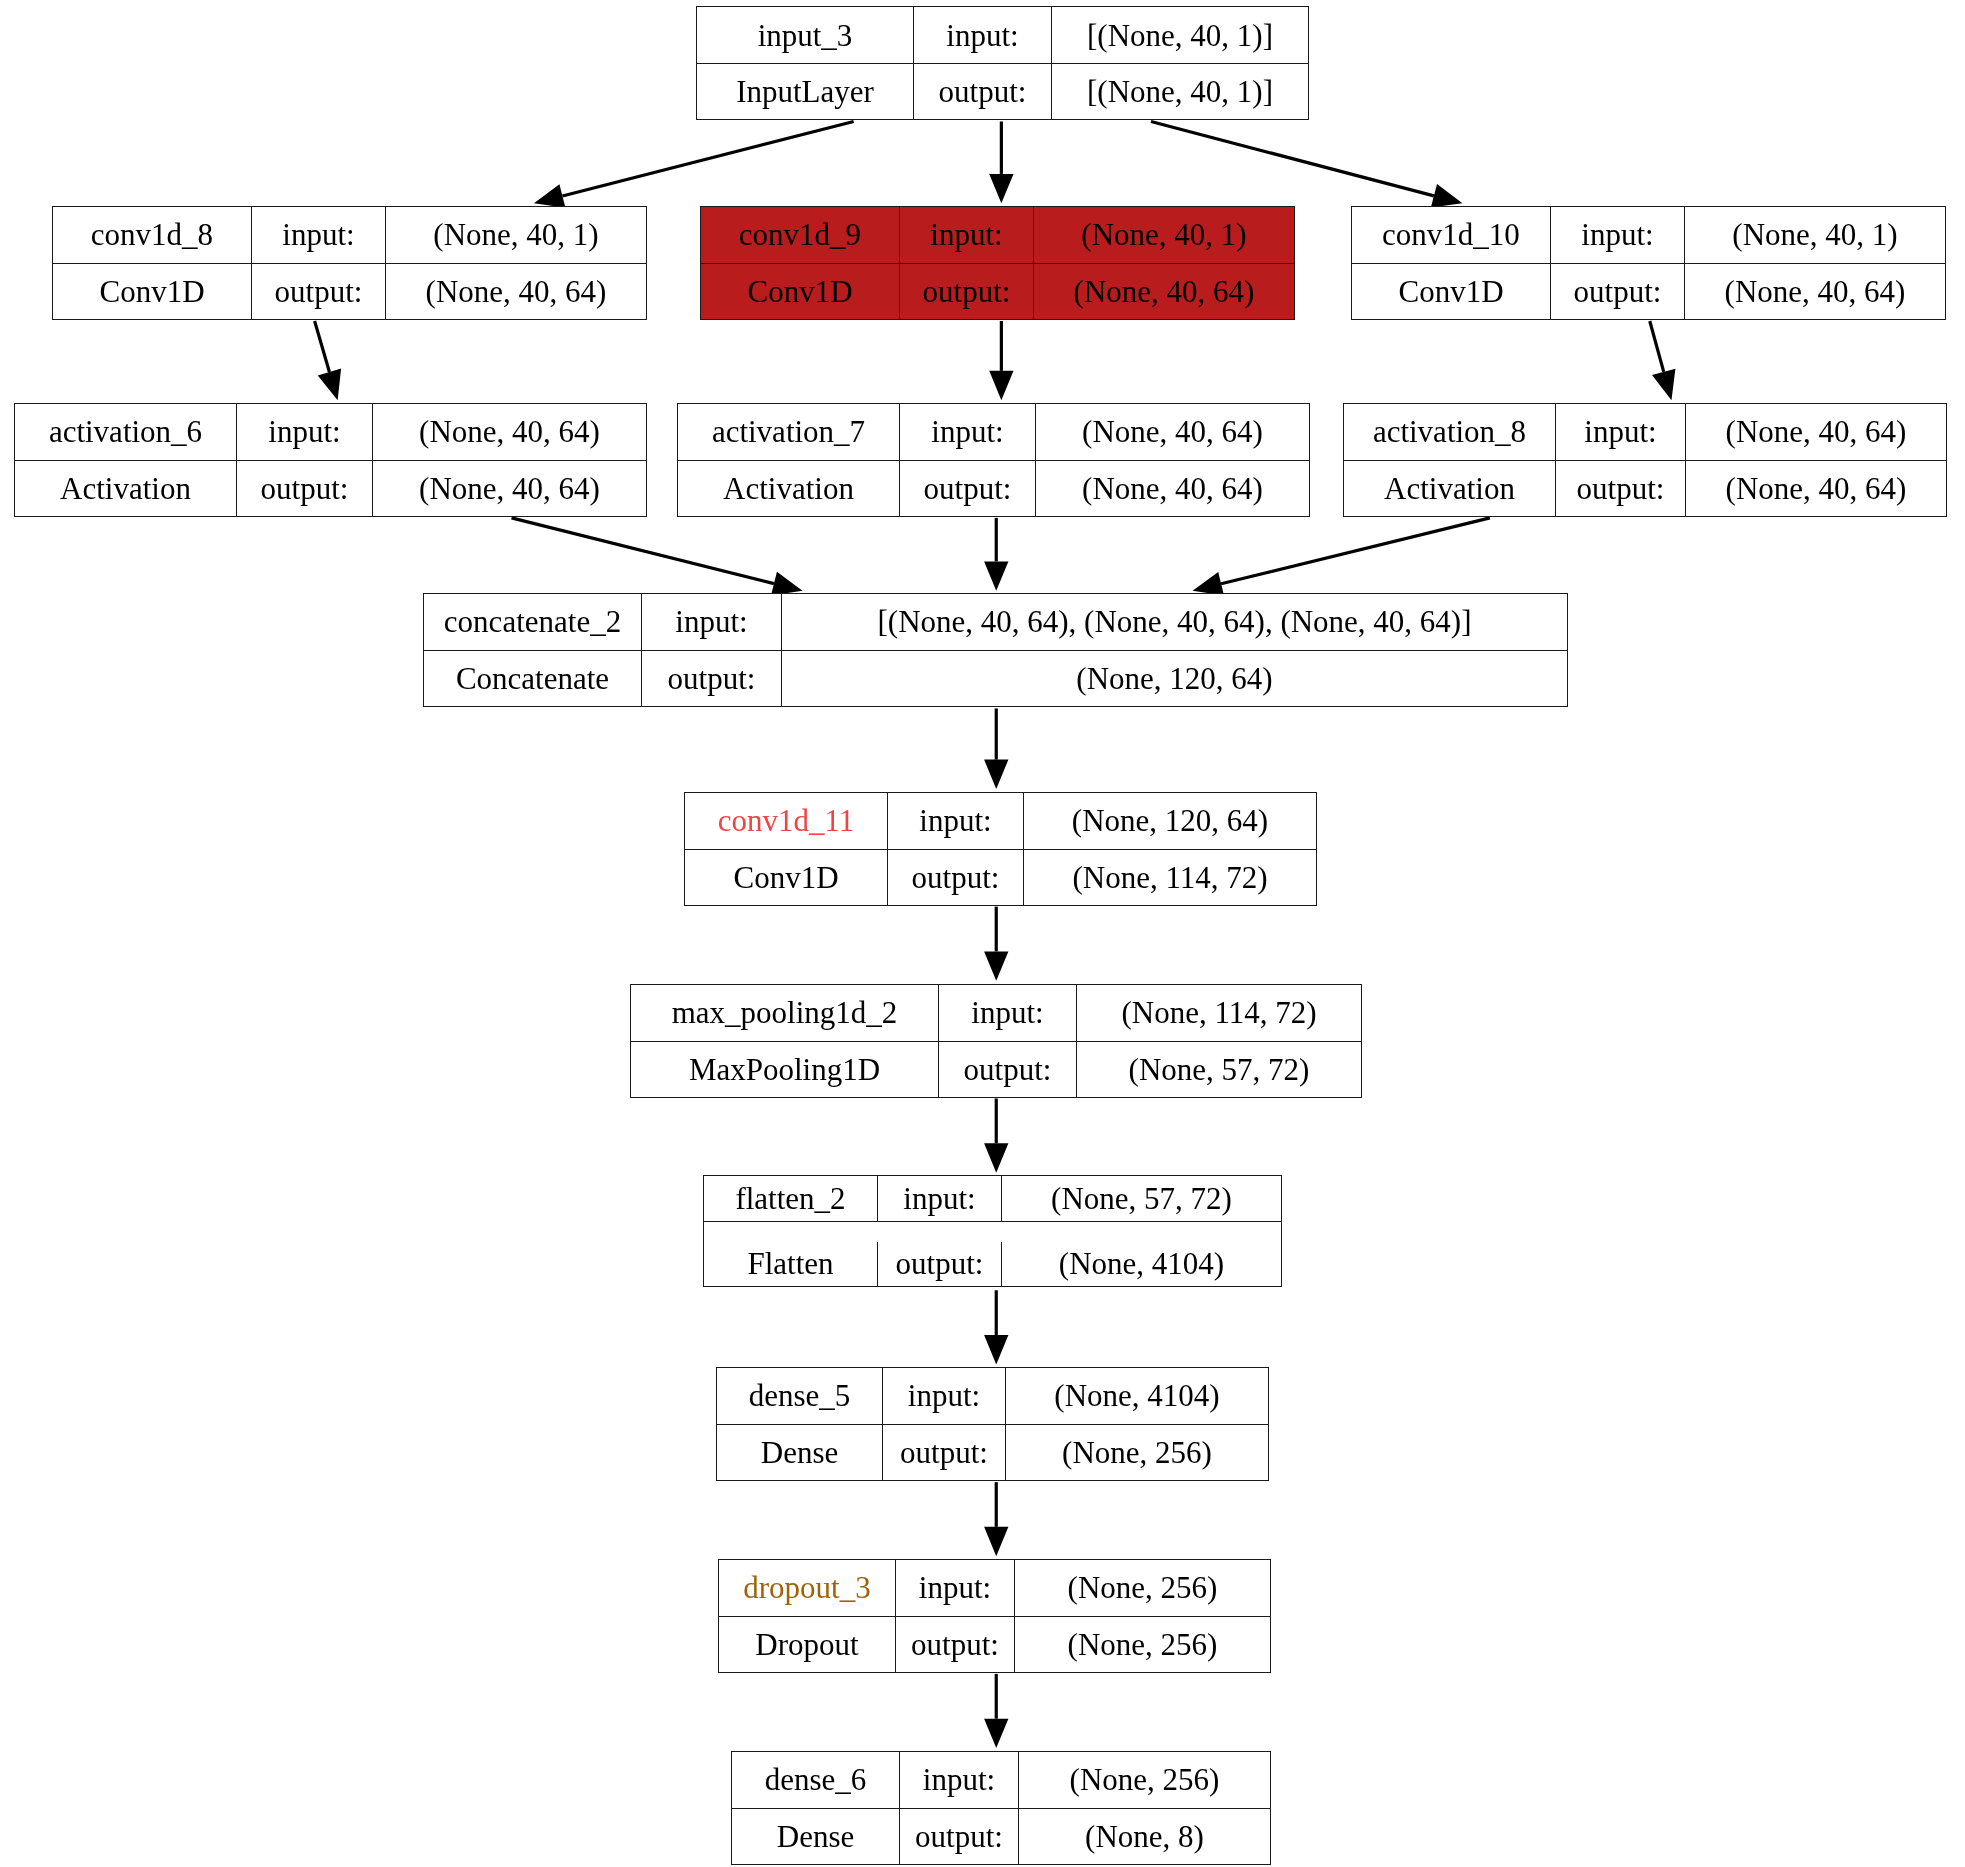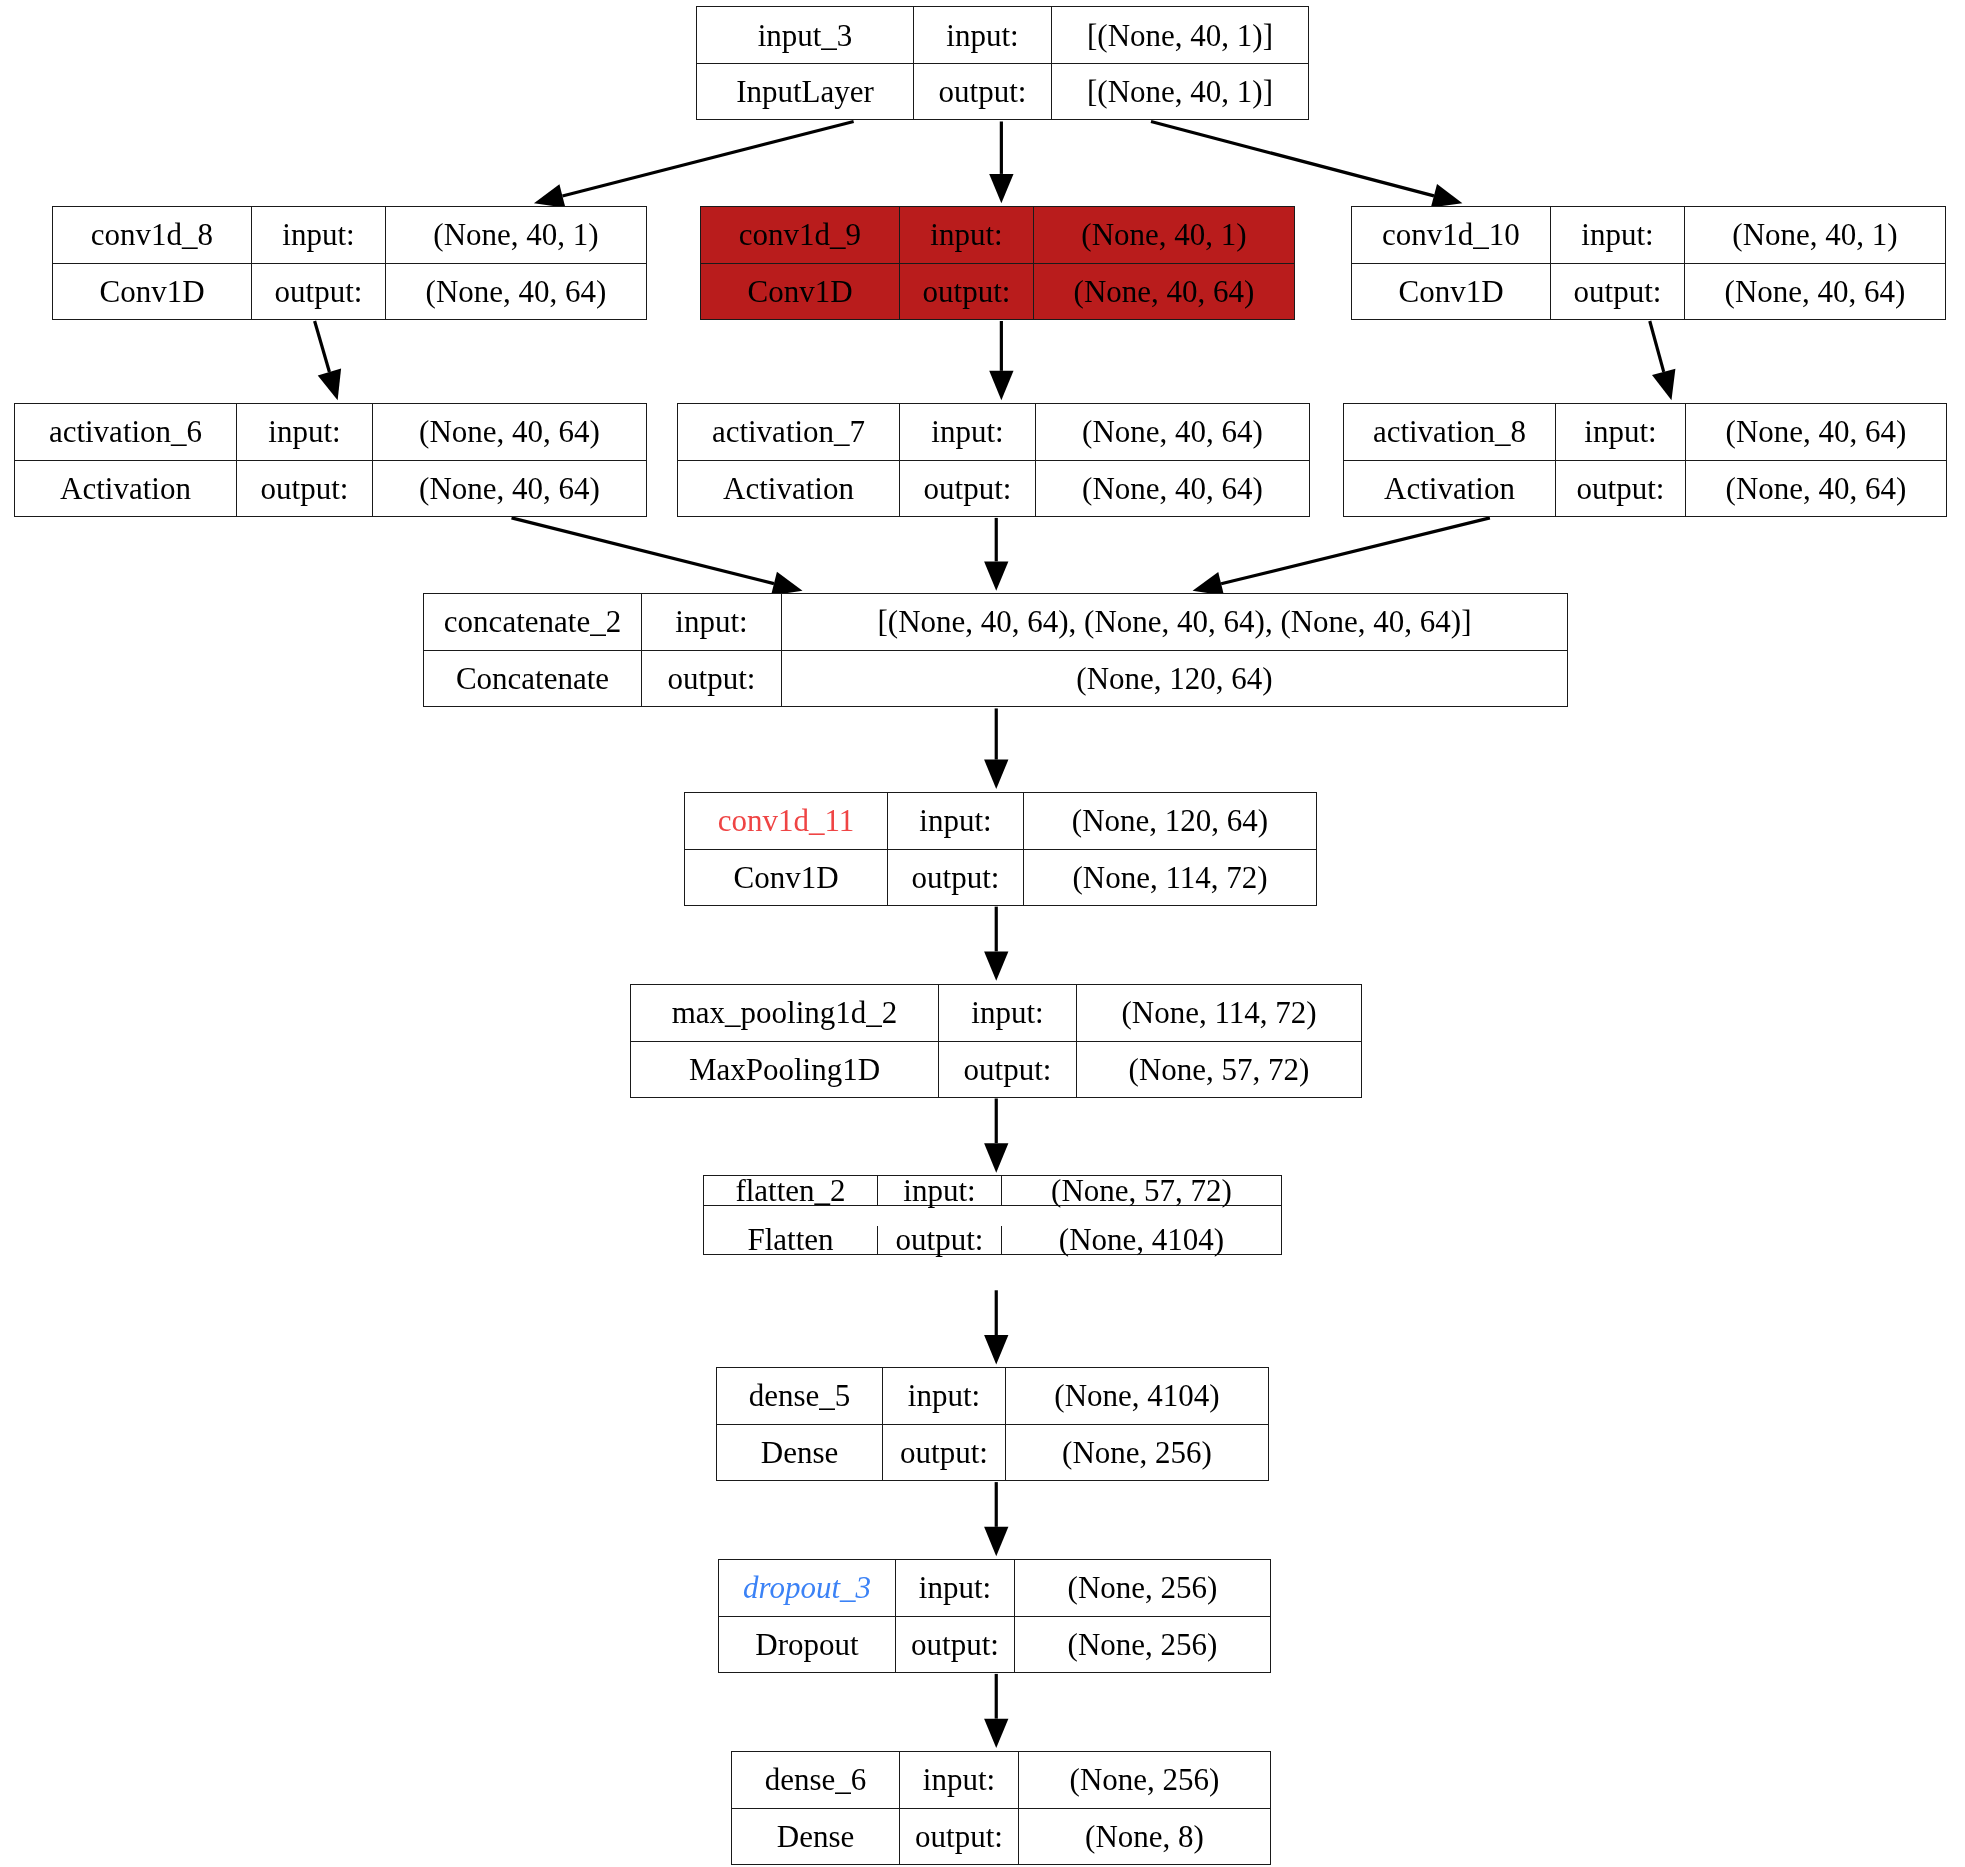--- a/index.html
+++ b/index.html
@@ -238,21 +238,21 @@
         <div class="cell c-name" style="width: 308px; border-right-color: rgb(26, 26, 26); color: rgb(0, 0, 0);">max_pooling1d_2</div>
         <div class="cell c-label" style="width: 138px; border-right-color: rgb(26, 26, 26); color: rgb(0, 0, 0);">input:</div>
         <div class="cell c-shape" style="flex: 1 1 auto; color: rgb(0, 0, 0);">(None, 114, 72)</div>
       </div>
       <div class="node-row bottom">
         <div class="cell c-name" style="width: 308px; border-right-color: rgb(26, 26, 26); color: rgb(0, 0, 0);">MaxPooling1D</div>
         <div class="cell c-label" style="width: 138px; border-right-color: rgb(26, 26, 26); color: rgb(0, 0, 0);">output:</div>
         <div class="cell c-shape" style="flex: 1 1 auto; color: rgb(0, 0, 0);">(None, 57, 72)</div>
       </div>
     </div>
-    <div class="node" style="left: 703px; top: 1175px; width: 579px; height: 80px; border-color: rgb(26, 26, 26); background: rgb(255, 255, 255); gap: 20px;">
+    <div class="node" style="left: 703px; top: 1175px; width: 579px; height: 112px; border-color: rgb(26, 26, 26); background: rgb(255, 255, 255); gap: 20px;">
       <div class="node-row top" style="border-bottom-color: rgb(26, 26, 26);">
         <div class="cell c-name" style="width: 174px; border-right-color: rgb(26, 26, 26); color: rgb(0, 0, 0);">flatten_2</div>
         <div class="cell c-label" style="width: 124px; border-right-color: rgb(26, 26, 26); color: rgb(0, 0, 0);">input:</div>
         <div class="cell c-shape" style="flex: 1 1 auto; color: rgb(0, 0, 0);">(None, 57, 72)</div>
       </div>
       <div class="node-row bottom">
         <div class="cell c-name" style="width: 174px; border-right-color: rgb(26, 26, 26); color: rgb(0, 0, 0);">Flatten</div>
         <div class="cell c-label" style="width: 124px; border-right-color: rgb(26, 26, 26); color: rgb(0, 0, 0);">output:</div>
         <div class="cell c-shape" style="flex: 1 1 auto; color: rgb(0, 0, 0);">(None, 4104)</div>
       </div>
@@ -264,21 +264,21 @@
         <div class="cell c-shape" style="flex: 1 1 auto; color: rgb(0, 0, 0);">(None, 4104)</div>
       </div>
       <div class="node-row bottom">
         <div class="cell c-name" style="width: 166px; border-right-color: rgb(26, 26, 26); color: rgb(0, 0, 0);">Dense</div>
         <div class="cell c-label" style="width: 123px; border-right-color: rgb(26, 26, 26); color: rgb(0, 0, 0);">output:</div>
         <div class="cell c-shape" style="flex: 1 1 auto; color: rgb(0, 0, 0);">(None, 256)</div>
       </div>
     </div>
     <div class="node" style="left: 718px; top: 1559px; width: 553px; height: 114px; border-color: rgb(26, 26, 26); background: rgb(255, 255, 255);">
       <div class="node-row top" style="border-bottom-color: rgb(26, 26, 26);">
-        <div class="cell c-name" style="width: 177px; border-right-color: rgb(26, 26, 26); color: #3b82f6; font-style: italic;">dropout_3</div>
+        <div class="cell c-name" style="width: 177px; border-right-color: rgb(26, 26, 26); color: #a16207;">dropout_3</div>
         <div class="cell c-label" style="width: 119px; border-right-color: rgb(26, 26, 26); color: rgb(0, 0, 0);">input:</div>
         <div class="cell c-shape" style="flex: 1 1 auto; color: rgb(0, 0, 0);">(None, 256)</div>
       </div>
       <div class="node-row bottom">
         <div class="cell c-name" style="width: 177px; border-right-color: rgb(26, 26, 26); color: rgb(0, 0, 0);">Dropout</div>
         <div class="cell c-label" style="width: 119px; border-right-color: rgb(26, 26, 26); color: rgb(0, 0, 0);">output:</div>
         <div class="cell c-shape" style="flex: 1 1 auto; color: rgb(0, 0, 0);">(None, 256)</div>
       </div>
     </div>
     <div class="node" style="left: 731px; top: 1751px; width: 540px; height: 114px; border-color: rgb(26, 26, 26); background: rgb(255, 255, 255);">

